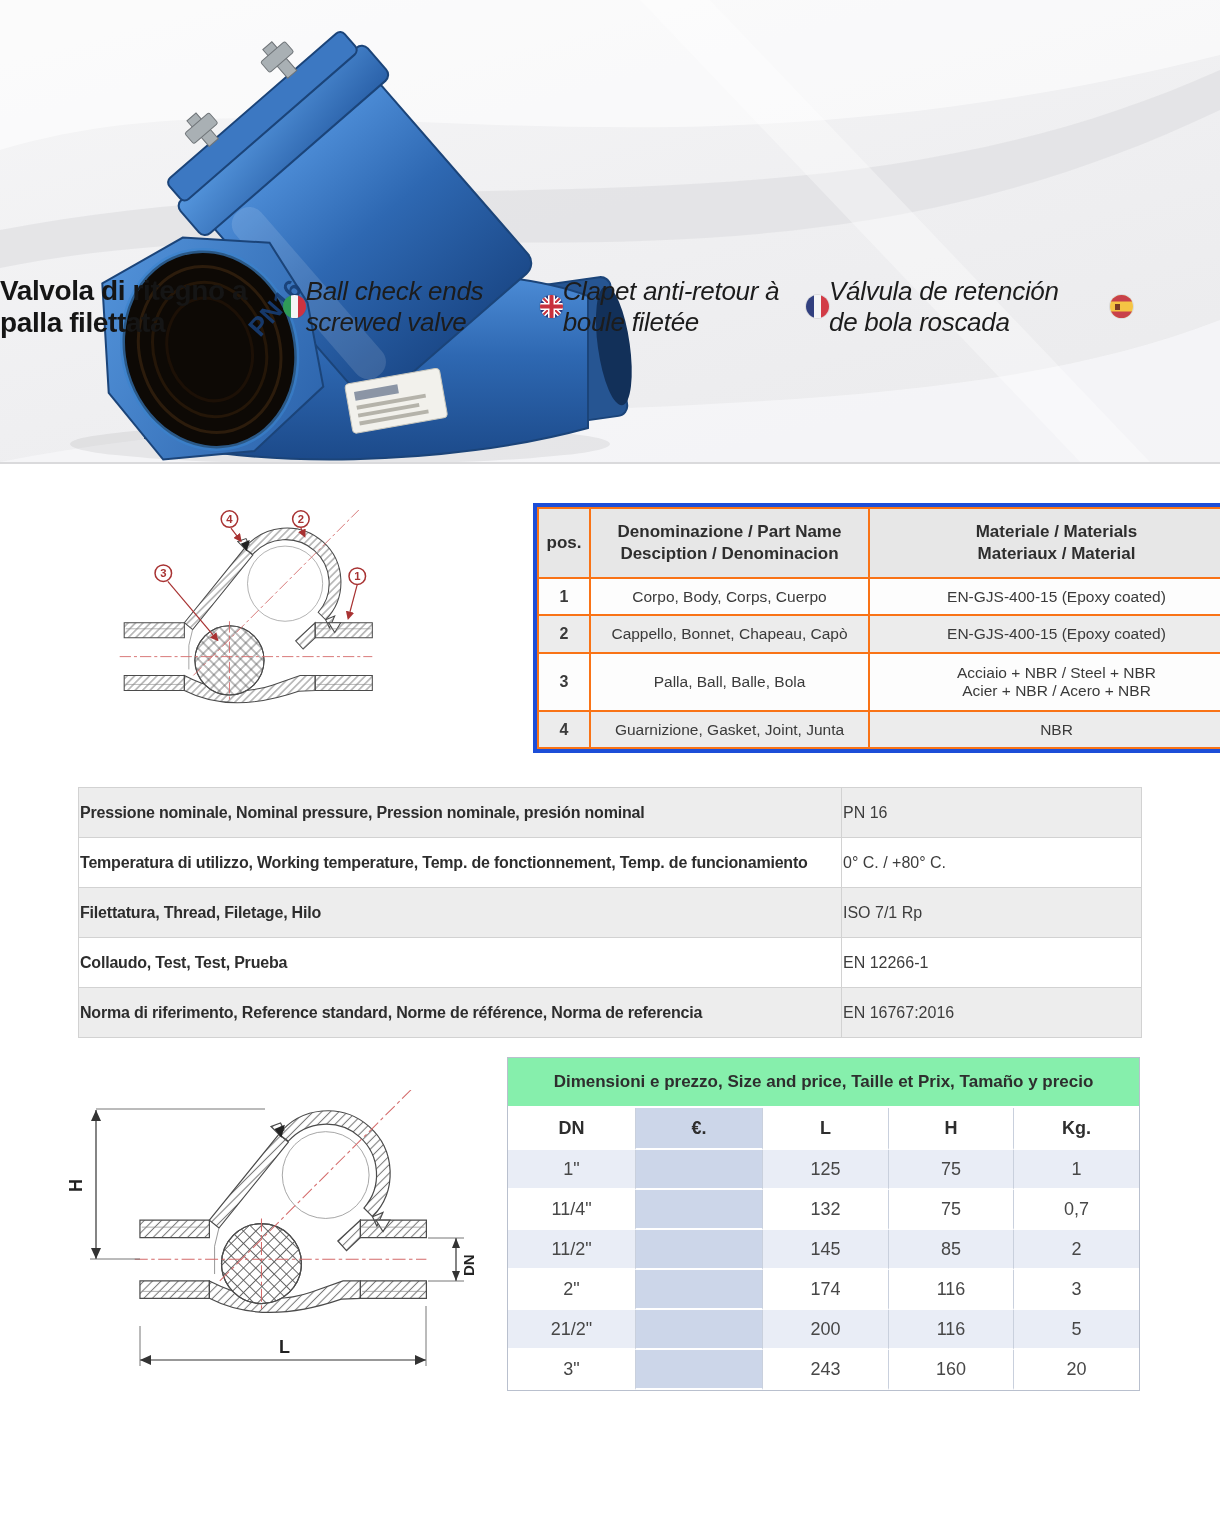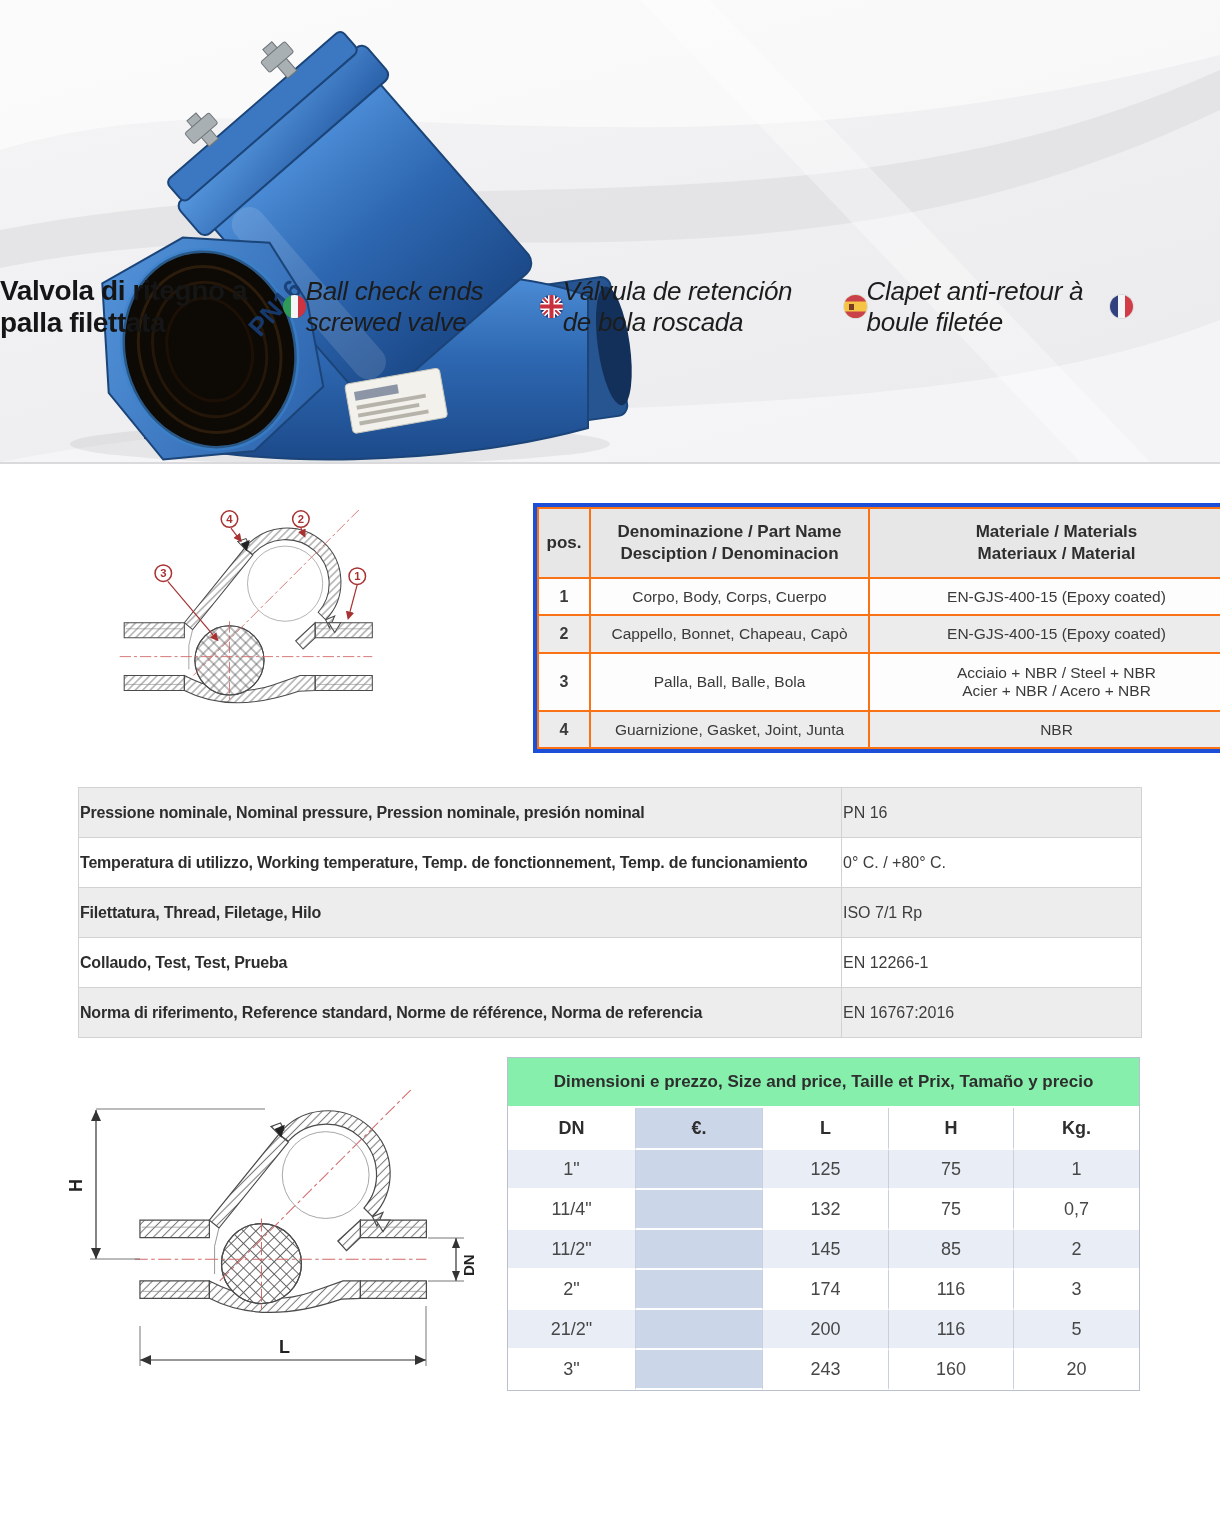--- a/index.html
+++ b/index.html
@@ -144,37 +144,37 @@
           <svg width="23" height="23" viewBox="0 0 23 23">
             <rect width="23" height="23" fill="#2b3a80"></rect>
             <path d="M0,0 L23,23 M23,0 L0,23" stroke="#ffffff" stroke-width="5"></path>
             <path d="M0,0 L23,23 M23,0 L0,23" stroke="#c8313d" stroke-width="2"></path>
             <path d="M11.5,0 V23 M0,11.5 H23" stroke="#ffffff" stroke-width="7"></path>
             <path d="M11.5,0 V23 M0,11.5 H23" stroke="#c8313d" stroke-width="4"></path>
           </svg>
         </span>
       </div>
       <div class="title-row">
+        <span class="title-sub">Clapet anti-retour à boule filetée</span>
+        <span class="flag">
+          <svg width="23" height="23" viewBox="0 0 23 23">
+            <rect width="8" height="23" fill="#32407f"></rect>
+              <rect x="8" width="7" height="23" fill="#f4f5f6"></rect>
+              <rect x="15" width="8" height="23" fill="#d23c47"></rect>
+          </svg>
+        </span>
+      </div>
+      <div class="title-row">
         <span class="title-sub">Válvula de retención de bola roscada</span>
         <span class="flag">
           <svg width="23" height="23" viewBox="0 0 23 23">
             <rect width="23" height="23" fill="#f5c444"></rect>
               <rect width="23" height="6.5" fill="#c8414b"></rect>
               <rect y="16.5" width="23" height="6.5" fill="#c8414b"></rect>
             <rect x="5" y="9" width="5" height="6" fill="#7a3b24"></rect>
-          </svg>
-        </span>
-      </div>
-      <div class="title-row">
-        <span class="title-sub">Clapet anti-retour à boule filetée</span>
-        <span class="flag">
-          <svg width="23" height="23" viewBox="0 0 23 23">
-            <rect width="8" height="23" fill="#32407f"></rect>
-              <rect x="8" width="7" height="23" fill="#f4f5f6"></rect>
-              <rect x="15" width="8" height="23" fill="#d23c47"></rect>
           </svg>
         </span>
       </div>
     </div>
   </div>
 
   <svg class="draw1" width="256" height="203" viewBox="0 0 340 270">
     <defs>
       <pattern id="hh" width="7" height="7" patternUnits="userSpaceOnUse" patternTransform="rotate(45)">
         <line x1="3.5" y1="0" x2="3.5" y2="7" stroke="#777777" stroke-width="1.2"></line>

